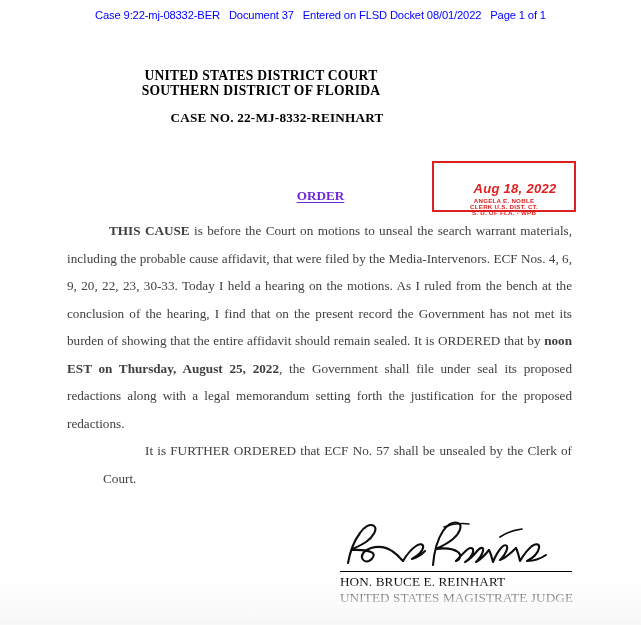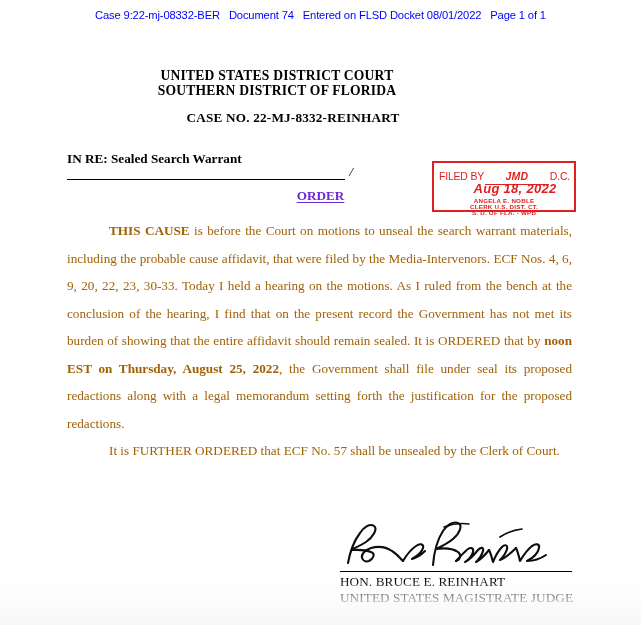--- a/index.html
+++ b/index.html
@@ -50,21 +50,21 @@
     bottom: 0;
     width: 641px;
     height: 46px;
     background: linear-gradient(to bottom, rgba(255,255,255,0) 0%, rgba(250,250,251,1) 70%, rgba(247,247,248,1) 100%);
     pointer-events: none;
   }
 
   
   .court-title {
     position: absolute;
-    left: 16px;
+    left: 0;
     width: 522px;
     text-align: center;
     font-weight: bold;
     font-size: 13.6px;
     letter-spacing: 0.2px;
     color: #000;
   }
   #court-line-1 { top: 38px; }
   #court-line-2 { top: 53px; }
   #case-number  { top: 80px; font-size: 13.2px; margin-left: 16px; }
@@ -192,24 +192,24 @@
     position: absolute;
     left: 67px;
     top: 187px;
     width: 505px;
   }
   .para {
     font-size: 13.2px;
     line-height: 27.5px;
     text-align: justify;
     text-justify: inter-word;
-    color: #a16207;
+    color: #404040;
     margin: 0;
   }
-  .para + .para { margin-top: 0; }
+  .para + .para { margin-top: 0; margin-left: 36px; }
   .indent::before {
     content: "";
     display: inline-block;
     width: 42px;
   }
   .para b { font-weight: bold; }
 
   
   #signature-block {
     position: absolute;
@@ -235,50 +235,37 @@
     letter-spacing: 0.1px;
   }
   #sig-name-1 { margin-top: 2px; }
 </style>
 </head>
 <body>
 
 <div id="ecf-header">
   <span class="ecf-seg">Case 9:22-mj-08332-BER</span>
   <span class="ecf-gap"></span>
-  <span class="ecf-seg">Document 74</span>
+  <span class="ecf-seg">Document 37</span>
   <span class="ecf-gap"></span>
   <span class="ecf-seg">Entered on FLSD Docket 08/01/2022</span>
   <span class="ecf-gap"></span>
   <span class="ecf-seg">Page 1 of 1</span>
 </div>
 
 <div id="page-sheet">
 
   <div class="court-title" id="court-line-1">UNITED STATES DISTRICT COURT</div>
   <div class="court-title" id="court-line-2">SOUTHERN DISTRICT OF FLORIDA</div>
   <div class="court-title" id="case-number">CASE NO. 22-MJ-8332-REINHART</div>
 
-  <div id="in-re-block">
-    <div id="in-re-label">IN RE: Sealed Search Warrant</div>
-    <div id="in-re-rule">
-      <span id="in-re-slash">/</span>
-    </div>
-  </div>
 
   <div id="order-heading">ORDER</div>
 
   <div id="filed-stamp">
-    <div id="stamp-row-filed">
-      <span id="stamp-filed-by">FILED BY</span>
-      <span id="stamp-initials-wrap">
-        <span id="stamp-initials">JMD</span>
-      </span>
-      <span id="stamp-dc">D.C.</span>
-    </div>
     <div id="stamp-date">Aug 18, 2022</div>
     <div class="stamp-clerk-line" id="stamp-clerk-1">ANGELA E. NOBLE</div>
     <div class="stamp-clerk-line" id="stamp-clerk-2">CLERK U.S. DIST. CT.</div>
     <div class="stamp-clerk-line" id="stamp-clerk-3">S. D. OF FLA. - WPB</div>
   </div>
 
   <div id="body-text">
     <p class="para indent"><b>THIS CAUSE</b><span> is before the Court on motions to unseal the search warrant materials, including the probable cause affidavit, that were filed by the Media-Intervenors.  ECF Nos. 4, 6, 9, 20, 22, 23, 30-33.  Today I held a hearing on the motions.  As I ruled from the bench at the conclusion of the hearing, I find that on the present record the Government has not met its burden of showing that the entire affidavit should remain sealed.  It is ORDERED that by </span><b>noon EST on Thursday, August 25, 2022</b><span>, the Government shall file under seal its proposed redactions along with a legal memorandum setting forth the justification for the proposed redactions.</span></p>
 
     <p class="para indent"><span>It is FURTHER ORDERED that ECF No. 57 shall be unsealed by the Clerk of Court.</span></p>

